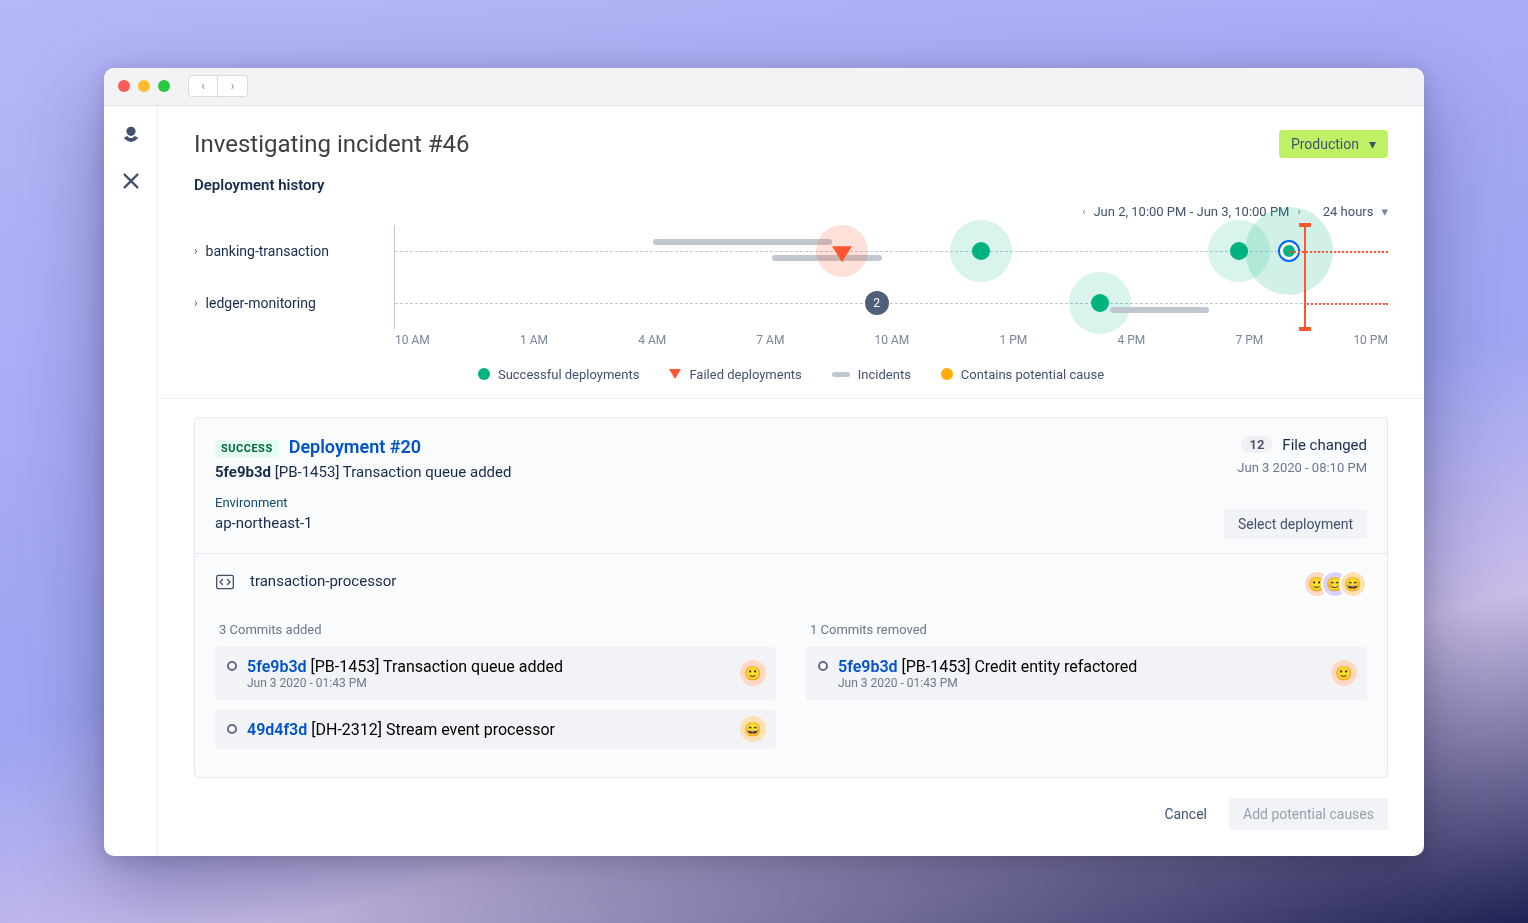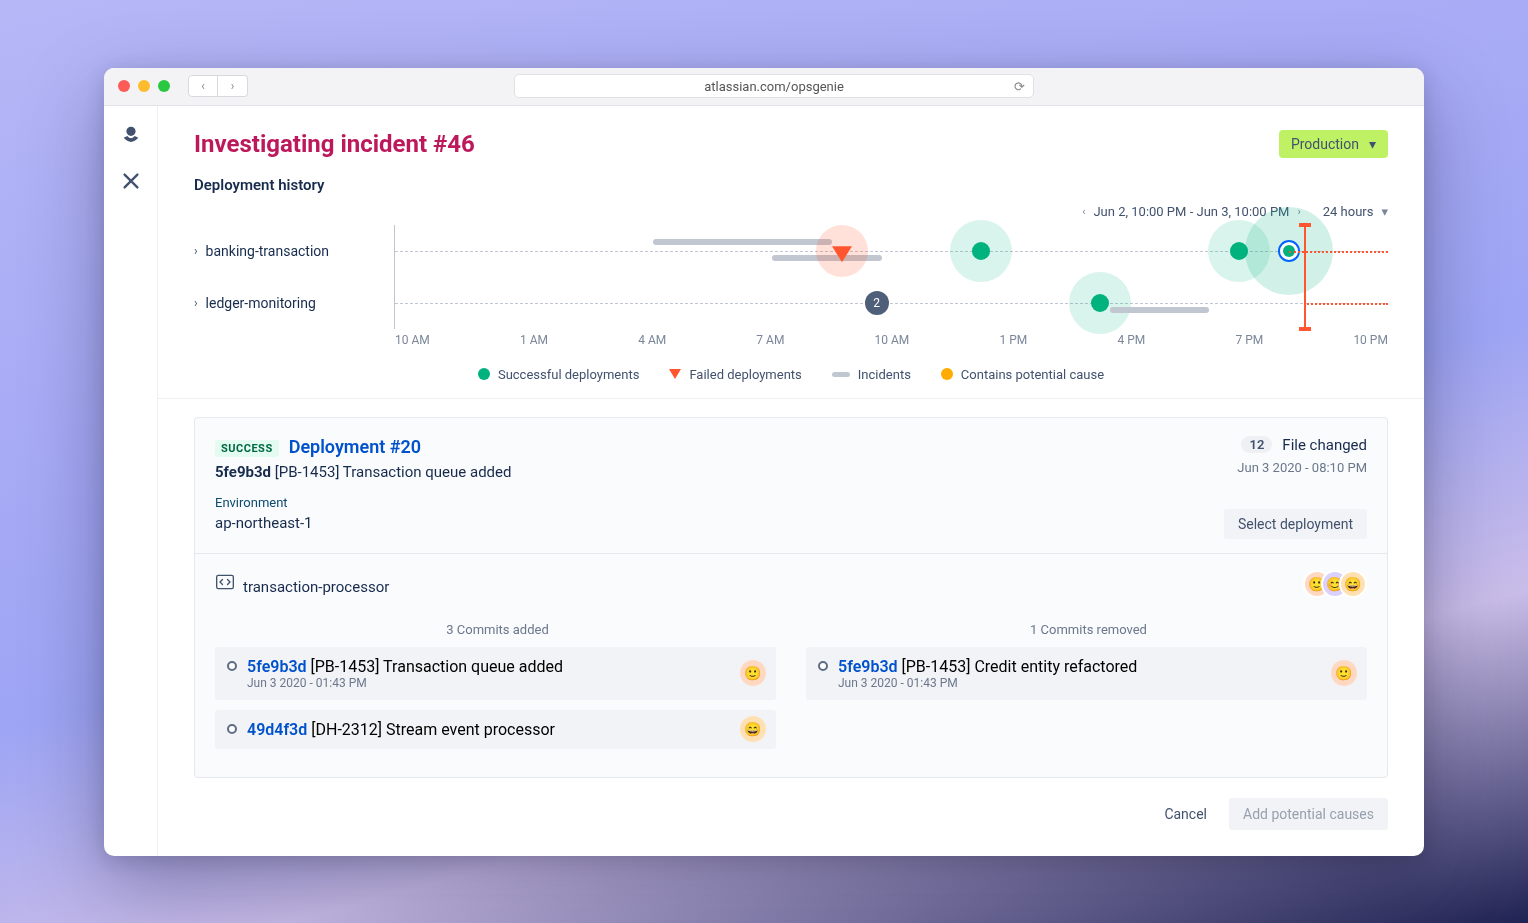--- a/index.html
+++ b/index.html
@@ -37,21 +37,21 @@
   .url {
     flex:0 0 520px; margin:0 auto; height:24px; border-radius:5px; background:#fff; border:1px solid #e0e0e4;
     display:flex; align-items:center; justify-content:center; font-size:13px; color:#555; position:relative;
   }
   .reload { position:absolute; right:8px; color:#888; font-size:13px;}
   .app { display:flex; min-height:640px; }
   .sidebar { width:54px; border-right:1px solid #eef0f3; padding:18px 0; display:flex; flex-direction:column; align-items:center; gap:20px;}
   .sidebar svg { width:22px; height:22px; }
   .content { flex:1; display:flex; flex-direction:column; }
   .header { padding:24px 36px 18px 36px; display:flex; align-items:flex-start; justify-content:space-between;}
-  .title { font-size:24px; color:#be185d; font-weight:700;}
+  .title { font-size:24px; color:#404040; font-weight:400;}
   .env-select {
     display:flex; align-items:center; gap:10px; padding:6px 12px; background:#bef264; border-radius:4px; color:#42526e; font-size:14px;
   }
   .section-label { font-size:15px; font-weight:600; color:#172b4d; padding:0 36px 10px 36px;}
   .timeline-wrap { padding:0 36px 8px 36px; position:relative;}
   .time-header { display:flex; justify-content:flex-end; align-items:center; gap:22px; font-size:13px; color:#42526e; margin-bottom:6px;}
   .time-range { display:flex; align-items:center; gap:8px;}
   .time-range .chev { color:#7a869a; font-size:11px;}
   .body-rows { position:relative; }
   .row { display:flex; align-items:center; height:52px;}
@@ -88,26 +88,26 @@
   .commit-line { margin-top:6px; font-size:15px; color:#172b4d;}
   .commit-line b { font-weight:700;}
   .env-info { margin-top:14px; font-size:13px; color:#0c4a6e;}
   .env-val  { font-size:15px; color:#172b4d; margin-top:4px;}
   .card-right { text-align:right; display:flex; flex-direction:column; align-items:flex-end; gap:6px;}
   .file-chg { display:flex; align-items:center; gap:10px; font-size:15px; color:#172b4d;}
   .count-badge{ background:#eef0f3; border-radius:10px; padding:1px 8px; font-size:13px; color:#42526e; font-weight:600;}
   .ts { font-size:13px; color:#6b778c;}
   .select-dep { margin-top:28px; padding:7px 14px; background:#f2f3f6; border-radius:3px; color:#42526e; font-size:14px;}
   .repo-row { border-top:1px solid #e5e8ed; padding:16px 20px; display:flex; justify-content:space-between; align-items:center;}
-  .repo-name { display:flex; align-items:flex-end; gap:8px; font-size:15px; color:#172b4d;}
+  .repo-name { display:flex; align-items:flex-start; gap:15px; font-size:15px; color:#172b4d;}
   .avatars { display:flex;}
   .avatar { width:28px; height:28px; border-radius:50%; border:2px solid #fff; margin-left:-10px; display:flex; align-items:center; justify-content:center; font-size:14px;}
   .commits-grid { display:flex; gap:30px; padding:0 20px 18px 20px;}
   .col { flex:1;}
-  .col-title { font-size:13px; color:#6b778c; margin:8px 0 10px 4px;text-align:center;}
+  .col-title { font-size:13px; color:#6b778c; margin:8px 0 10px 4px;}
   .commit-item { background:#f2f3f6; border-radius:3px; padding:10px 12px; display:flex; align-items:flex-start; gap:10px; margin-bottom:10px; position:relative;}
   .commit-node{ width:10px; height:10px; border:2px solid #5e6c84; border-radius:50%; margin-top:4px; flex-shrink:0; background:#fff;}
   .commit-main { flex:1;}
   .hash { color:#0052cc; font-weight:600;}
   .commit-ts { font-size:12px; color:#6b778c; margin-top:0;}
   .mini-av { position:absolute; right:10px; top:50%; transform:translateY(-50%); width:26px; height:26px; border-radius:50%; display:flex; align-items:center; justify-content:center; font-size:14px;}
   .footer { display:flex; justify-content:flex-end; gap:22px; padding:20px 36px 26px 36px; align-items:center;}
   .btn-text { color:#42526e; font-size:14px;}
   .btn-ghost { padding:8px 14px; background:#f2f3f6; border-radius:3px; color:#97a0af; font-size:14px;}
 </style>
@@ -117,24 +117,20 @@
 <div class="window">
   <div class="titlebar">
     <div class="traffic">
       <div class="dot red"></div>
       <div class="dot yel"></div>
       <div class="dot grn"></div>
     </div>
     <div class="navarrows">
       <div class="navbtn">‹</div>
       <div class="navbtn">›</div>
-    </div>
-    <div class="url">
-      <span>atlassian.com/opsgenie</span>
-      <span class="reload">⟳</span>
     </div>
     <div style="width:110px"></div>
   </div>
 
   <div class="app">
     <div class="sidebar">
       <span>
         <svg viewBox="0 0 24 24">
             <circle cx="12" cy="8" r="5" fill="#42526e"></circle>
             <path d="M4 15 Q12 24 20 15 L16 13 Q12 18 8 13 Z" fill="#42526e"></path>

